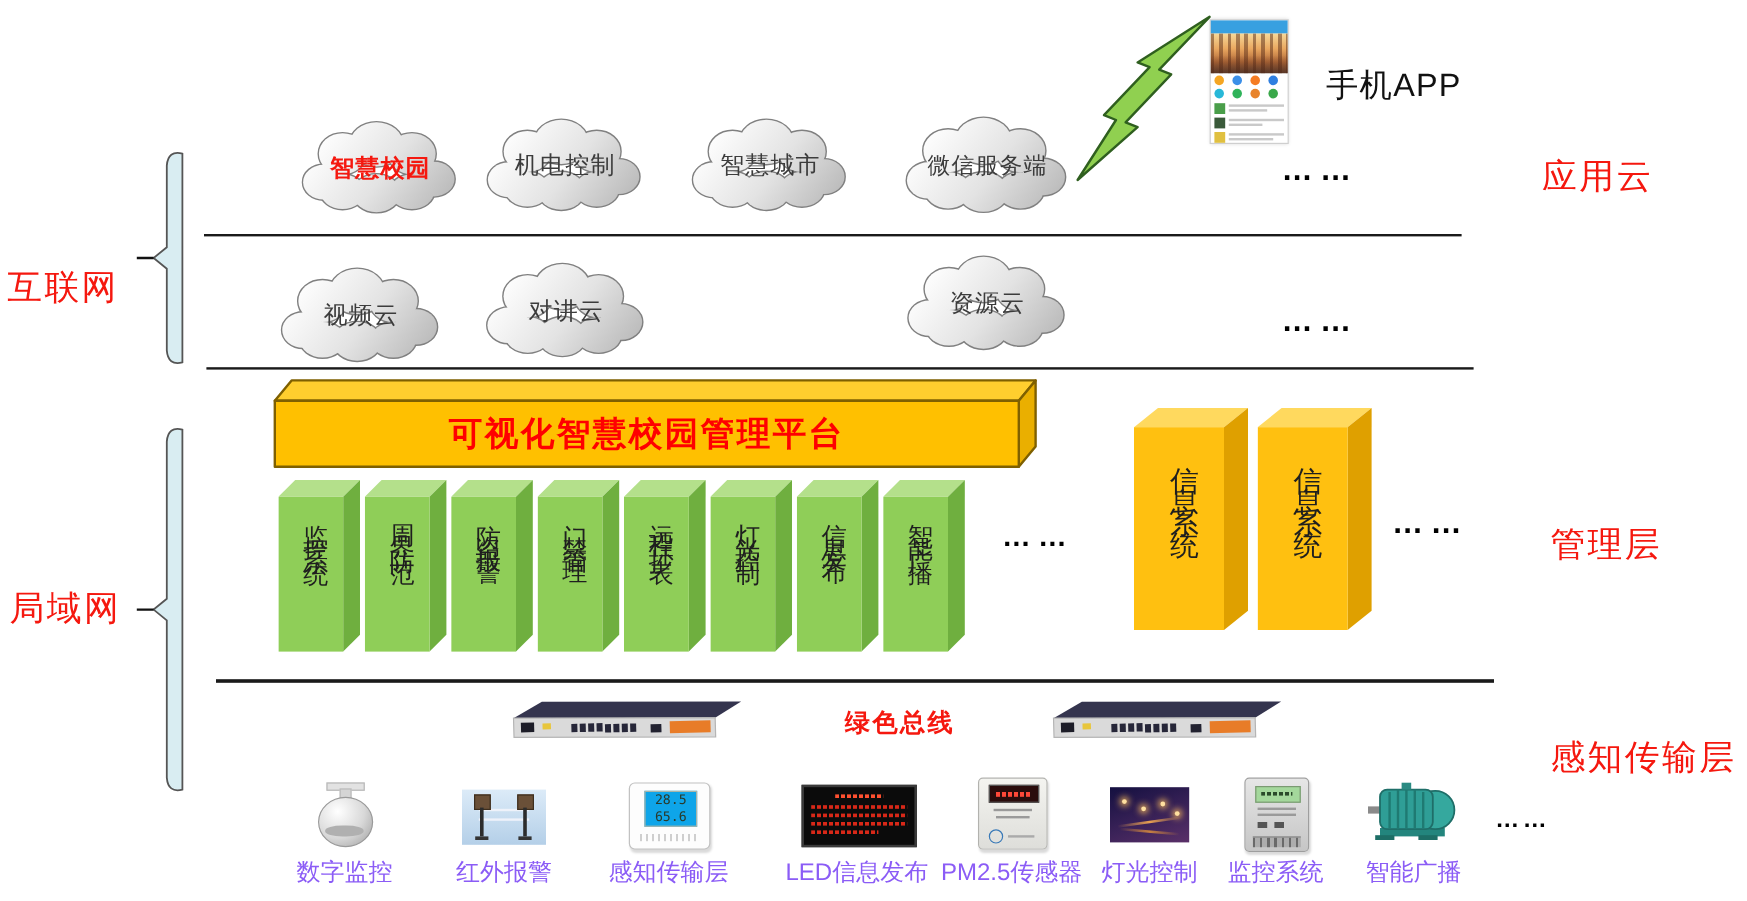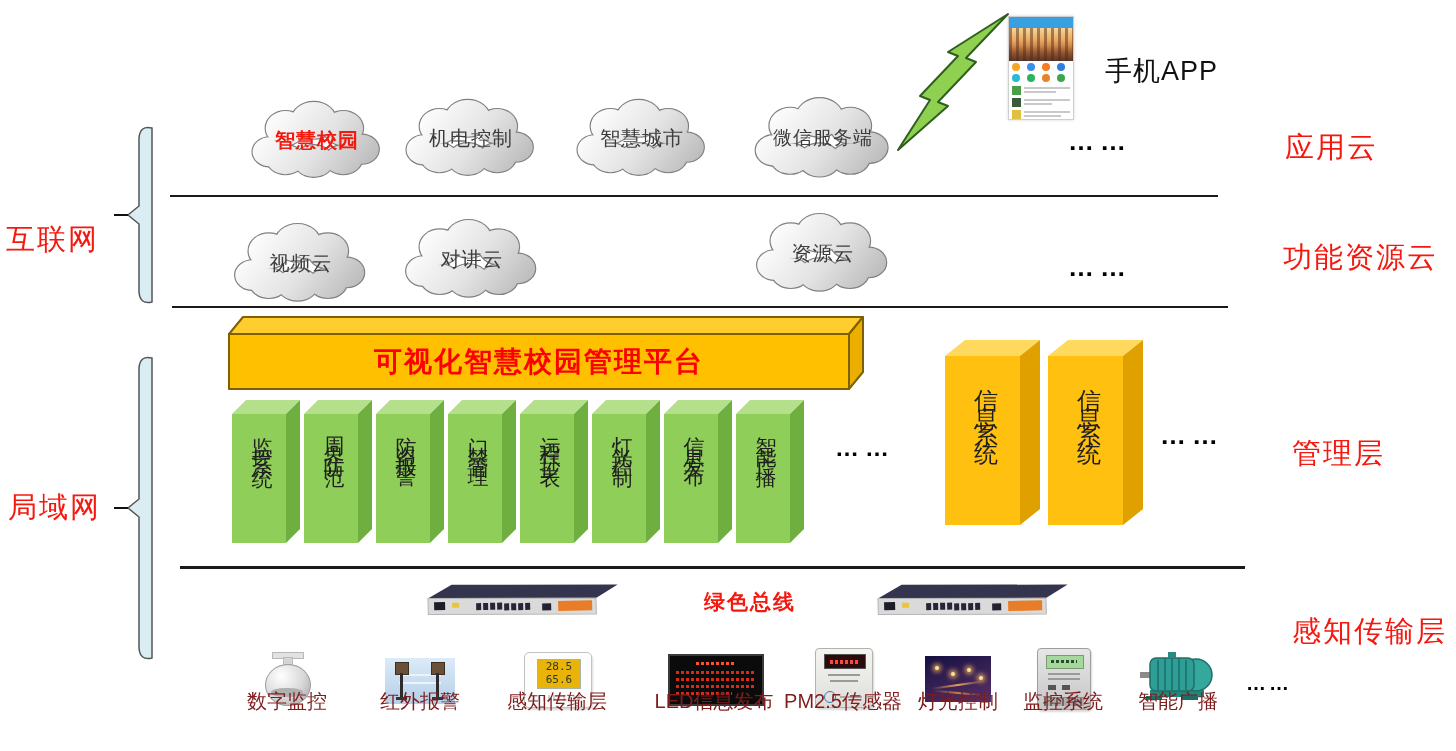--- a/index.html
+++ b/index.html
@@ -18,21 +18,21 @@
   
   .box3d{position:absolute;}
   .vtext{position:absolute;writing-mode:vertical-rl;color:#1f1f1f;white-space:nowrap;}
   .gbox .vtext{left:16px;top:22px;font-size:21px;letter-spacing:10px;}
   .ybox .vtext{left:25px;top:32px;font-size:24px;letter-spacing:17px;}
   .platform-label{position:absolute;left:229px;top:336px;width:620px;height:52px;
                   display:flex;align-items:center;justify-content:center;
                   color:#ff0000;font-size:28px;font-weight:bold;letter-spacing:2px;}
   
   .dev{position:absolute;}
-  .dev-label{position:absolute;top:688px;width:160px;text-align:center;font-size:20px;color:#7f1d1d;white-space:nowrap;}
+  .dev-label{position:absolute;top:713px;width:160px;text-align:center;font-size:20px;color:#8b5cf6;white-space:nowrap;}
   .ledrow{position:absolute;height:3px;background:repeating-linear-gradient(90deg,#d82818 0 3px,transparent 3px 5px);}
   .tinyline{position:absolute;height:2px;background:#9a9a9a;}
   .glowdot{position:absolute;width:4px;height:4px;border-radius:50%;background:#ffe0a0;box-shadow:0 0 5px 2px rgba(255,190,90,.85);}
   .mono{font-family:"DejaVu Sans Mono",monospace;}
   
   .phone{position:absolute;left:1008px;top:16px;width:64px;height:102px;background:#fff;
          border:1px solid #cfcfcf;box-shadow:0 0 3px rgba(0,0,0,.15);}
   .ph-head{height:11px;background:#38a0e0;}
   .ph-photo{height:33px;background:
       linear-gradient(rgba(0,0,0,0) 55%, rgba(70,35,20,.45)),
@@ -143,21 +143,20 @@
       </svg>
     <span class="lbl">对讲云</span>
   </div>
   <div class="cloud" style="left:748px;top:206px;width:150px;height:94px">
     <svg viewBox="0 0 220 140">
         <use href="#cloudSym"></use>
       </svg>
     <span class="lbl">资源云</span>
   </div>
   <div class="dots" style="left:1068px;top:252px">……</div>
-  <div class="red-label" style="left:1283px;top:238px">功能资源云</div>
 
   <div class="hline" style="left:172px;top:306px;width:1056px;height:2px"></div>
 
   <svg class="abs" style="left:880px;top:8px" width="135" height="150">
     <polygon points="128,6 86,50 96,54 58,94 68,98 18,142 50,92 40,88 78,48 68,44" fill="#90d050" stroke="#2f5f1f" stroke-width="2" stroke-linejoin="round"></polygon>
   </svg>
   <div class="phone">
     <div class="ph-head"></div>
     <div class="ph-photo"></div>
     <div class="ph-icons">
@@ -311,21 +310,21 @@
     <div class="abs" style="left:10px;top:4px;width:12px;height:11px;background:#6a5038;border:1px solid #3d2e1e"></div>
     <div class="abs" style="left:15px;top:15px;width:3px;height:24px;background:#2c2c2c"></div>
     <div class="abs" style="left:11px;top:39px;width:11px;height:3px;background:#333"></div>
     <div class="abs" style="left:46px;top:4px;width:12px;height:11px;background:#6a5038;border:1px solid #3d2e1e"></div>
     <div class="abs" style="left:51px;top:15px;width:3px;height:24px;background:#2c2c2c"></div>
     <div class="abs" style="left:47px;top:39px;width:11px;height:3px;background:#333"></div>
   </div>
   <div class="dev-label" style="left:340px">红外报警</div>
 
   <div class="dev" style="left:524px;top:652px;width:66px;height:54px;background:#fdfdfd;border:1px solid #c2c2c2;border-radius:5px;box-shadow:1px 2px 2px rgba(0,0,0,.15)">
-    <div class="abs" style="left:12px;top:6px;width:42px;height:28px;background:#eab308;border:1px solid #a8b4a8;font-size:11px;line-height:13px;color:#2a3a2a;text-align:center">
+    <div class="abs" style="left:12px;top:6px;width:42px;height:28px;background:#0ea5e9;border:1px solid #a8b4a8;font-size:11px;line-height:13px;color:#2a3a2a;text-align:center">
       <span class="mono">28.5</span><br>
       <span class="mono">65.6</span>
     </div>
     <div class="abs" style="left:8px;top:42px;width:50px;height:6px;background:repeating-linear-gradient(90deg,#cfcfcf 0 2px,transparent 2px 5px)"></div>
   </div>
   <div class="dev-label" style="left:477px">感知传输层</div>
 
   <div class="dev" style="left:668px;top:654px;width:92px;height:48px;background:#0b0b0b;border:2px solid #3a3a3a">
     <div class="ledrow" style="left:26px;top:6px;width:40px;background:repeating-linear-gradient(90deg,#ff5030 0 3px,transparent 3px 5px)"></div>
     <div class="ledrow" style="left:6px;top:15px;width:80px"></div>

